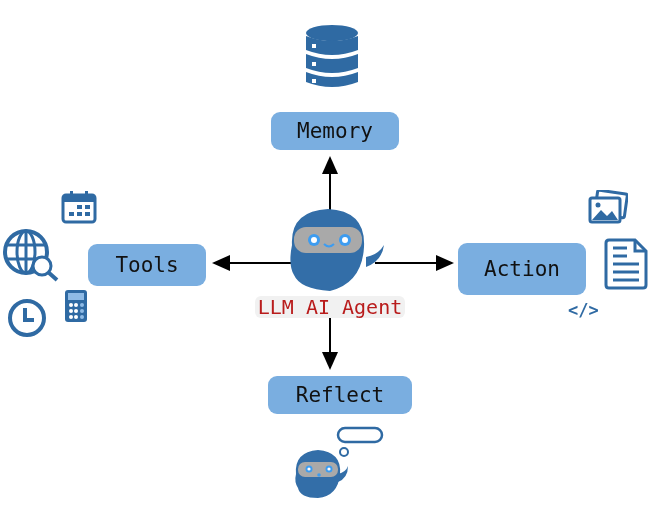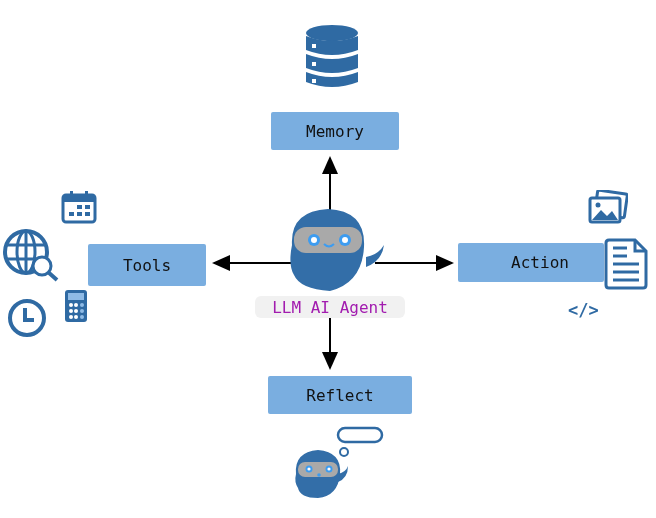--- a/index.html
+++ b/index.html
@@ -1,22 +1,22 @@
 <!DOCTYPE html>
 <html><head>
 <meta charset="utf-8">
 <style>
   html,body{margin:0;padding:0;background:#ffffff;}
   body{width:656px;height:518px;position:relative;overflow:hidden;font-family:"DejaVu Sans Mono",monospace;}
-  .box{position:absolute;background:#7aaee0;border-radius:2px;color:#111;font-family:"DejaVu Sans Mono",monospace;font-size:16px;display:flex;align-items:center;justify-content:center;}
+  .box{position:absolute;background:#7aaee0;border-radius:9px;color:#111;font-family:"DejaVu Sans Mono",monospace;font-size:21px;display:flex;align-items:center;justify-content:center;}
   #memory{left:271px;top:112px;width:128px;height:38px;}
   #tools{left:88px;top:244px;width:118px;height:42px;}
-  #action{left:458px;top:243px;width:128px;height:39px;padding-left:18px;}
+  #action{left:458px;top:243px;width:128px;height:52px;}
   #reflect{left:268px;top:376px;width:144px;height:38px;}
-  #agent-label{position:absolute;left:255px;top:296px;width:150px;height:22px;background:#f1f1f1;border-radius:6px;font-size:16px;color:#a21caf;display:flex;align-items:center;justify-content:center;}
+  #agent-label{position:absolute;left:255px;top:296px;width:150px;height:22px;background:#f1f1f1;border-radius:6px;font-size:20px;color:#b91c1c;display:flex;align-items:center;justify-content:center;}
   svg.layer{position:absolute;left:0;top:0;}
   .ic{position:absolute;}
 </style>
 </head>
 <body>
 
 <svg class="layer" width="656" height="518">
   <defs>
     <marker id="ah" markerWidth="10" markerHeight="10" refX="8" refY="5" orient="auto">
       <path d="M0,1 L9,5 L0,9 Z" fill="#000"></path>

